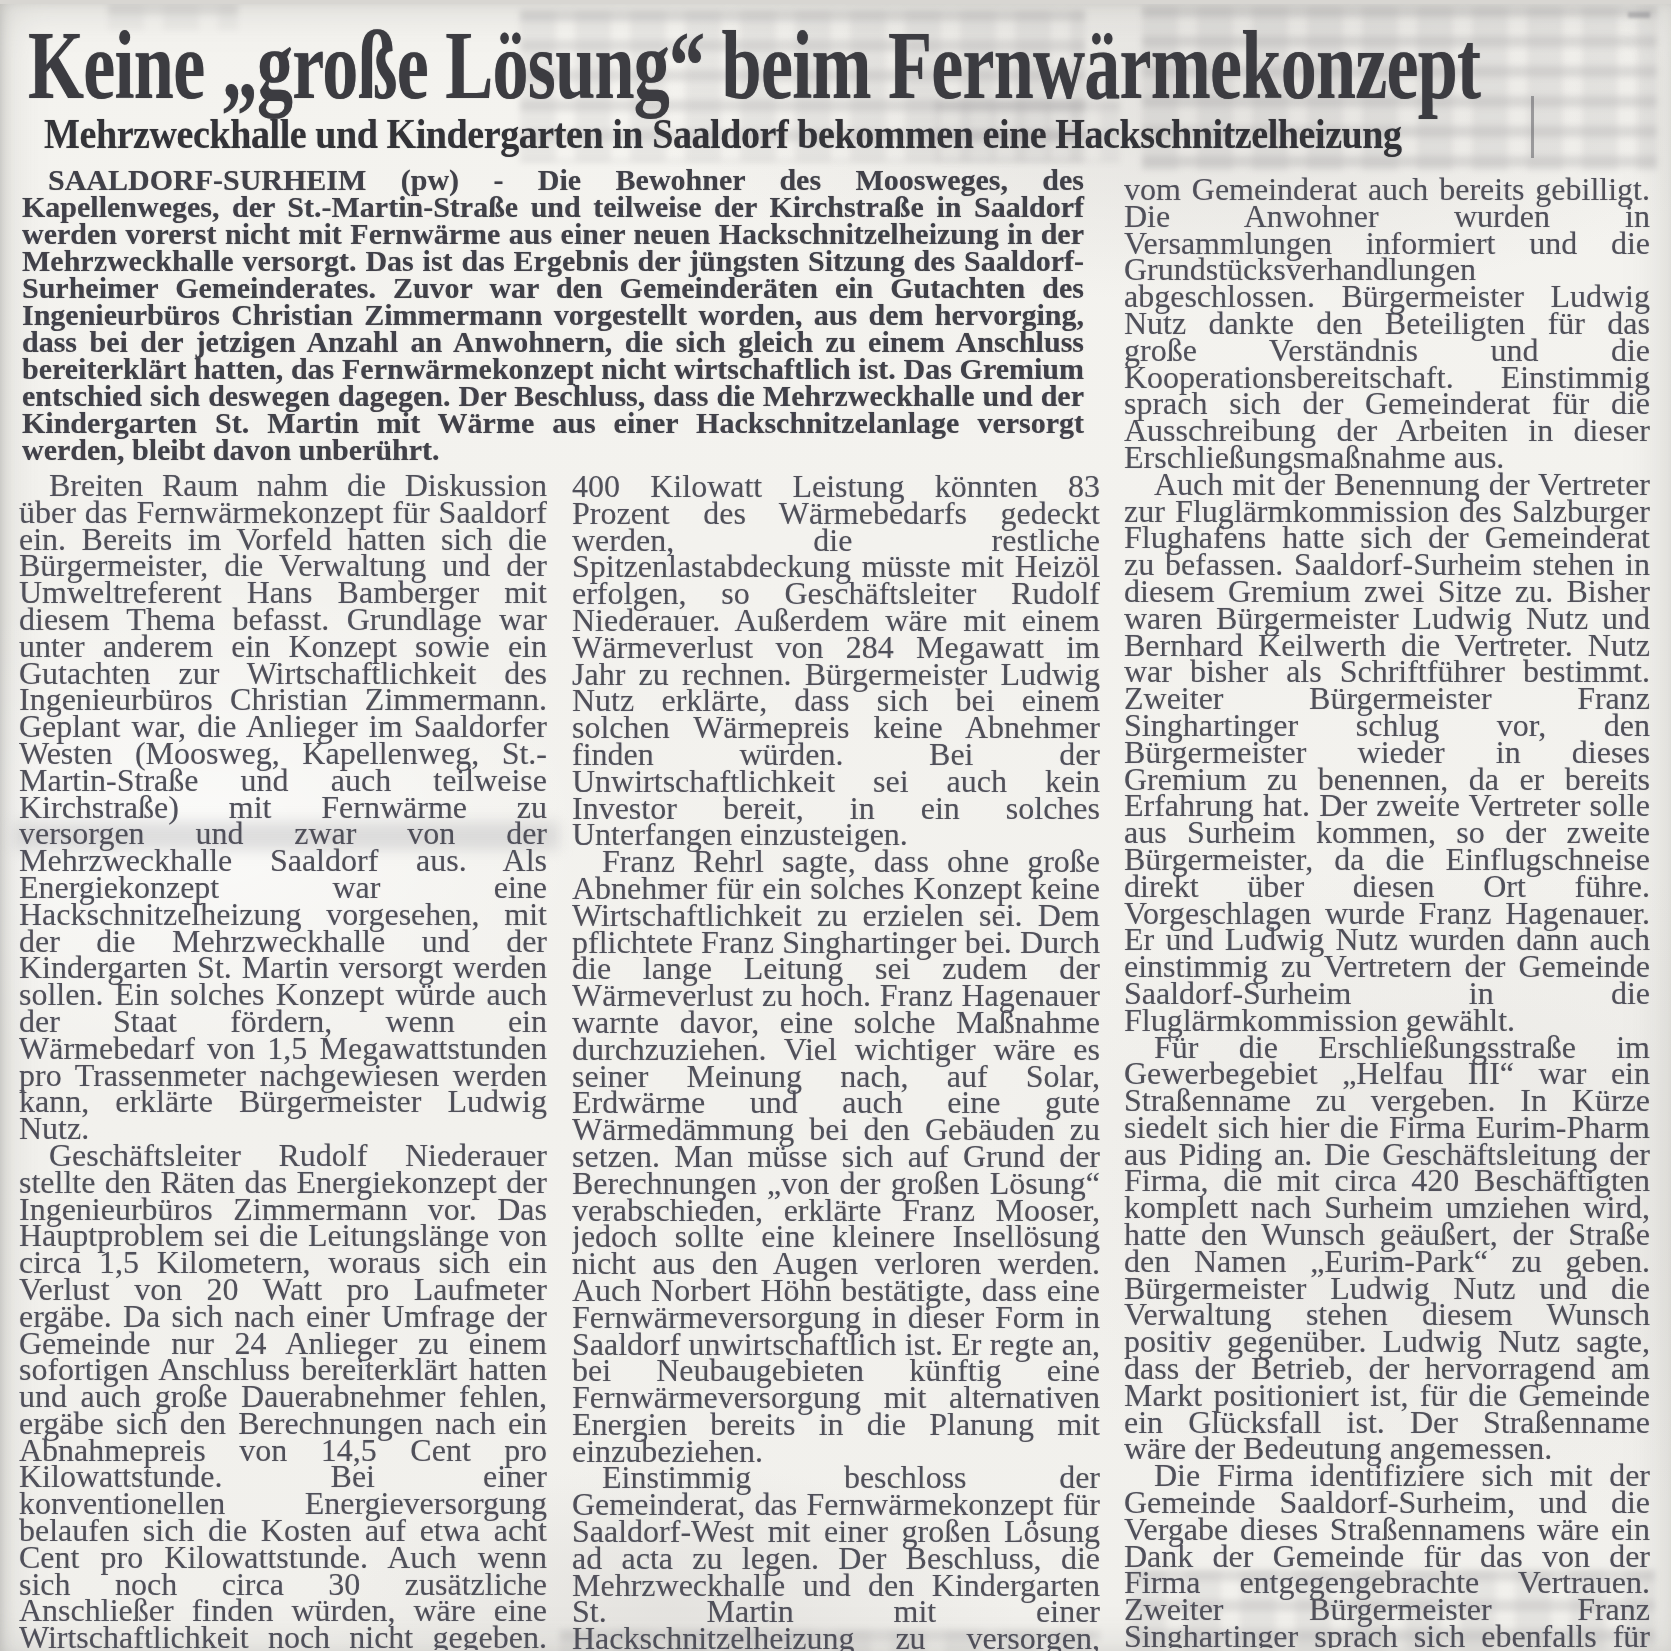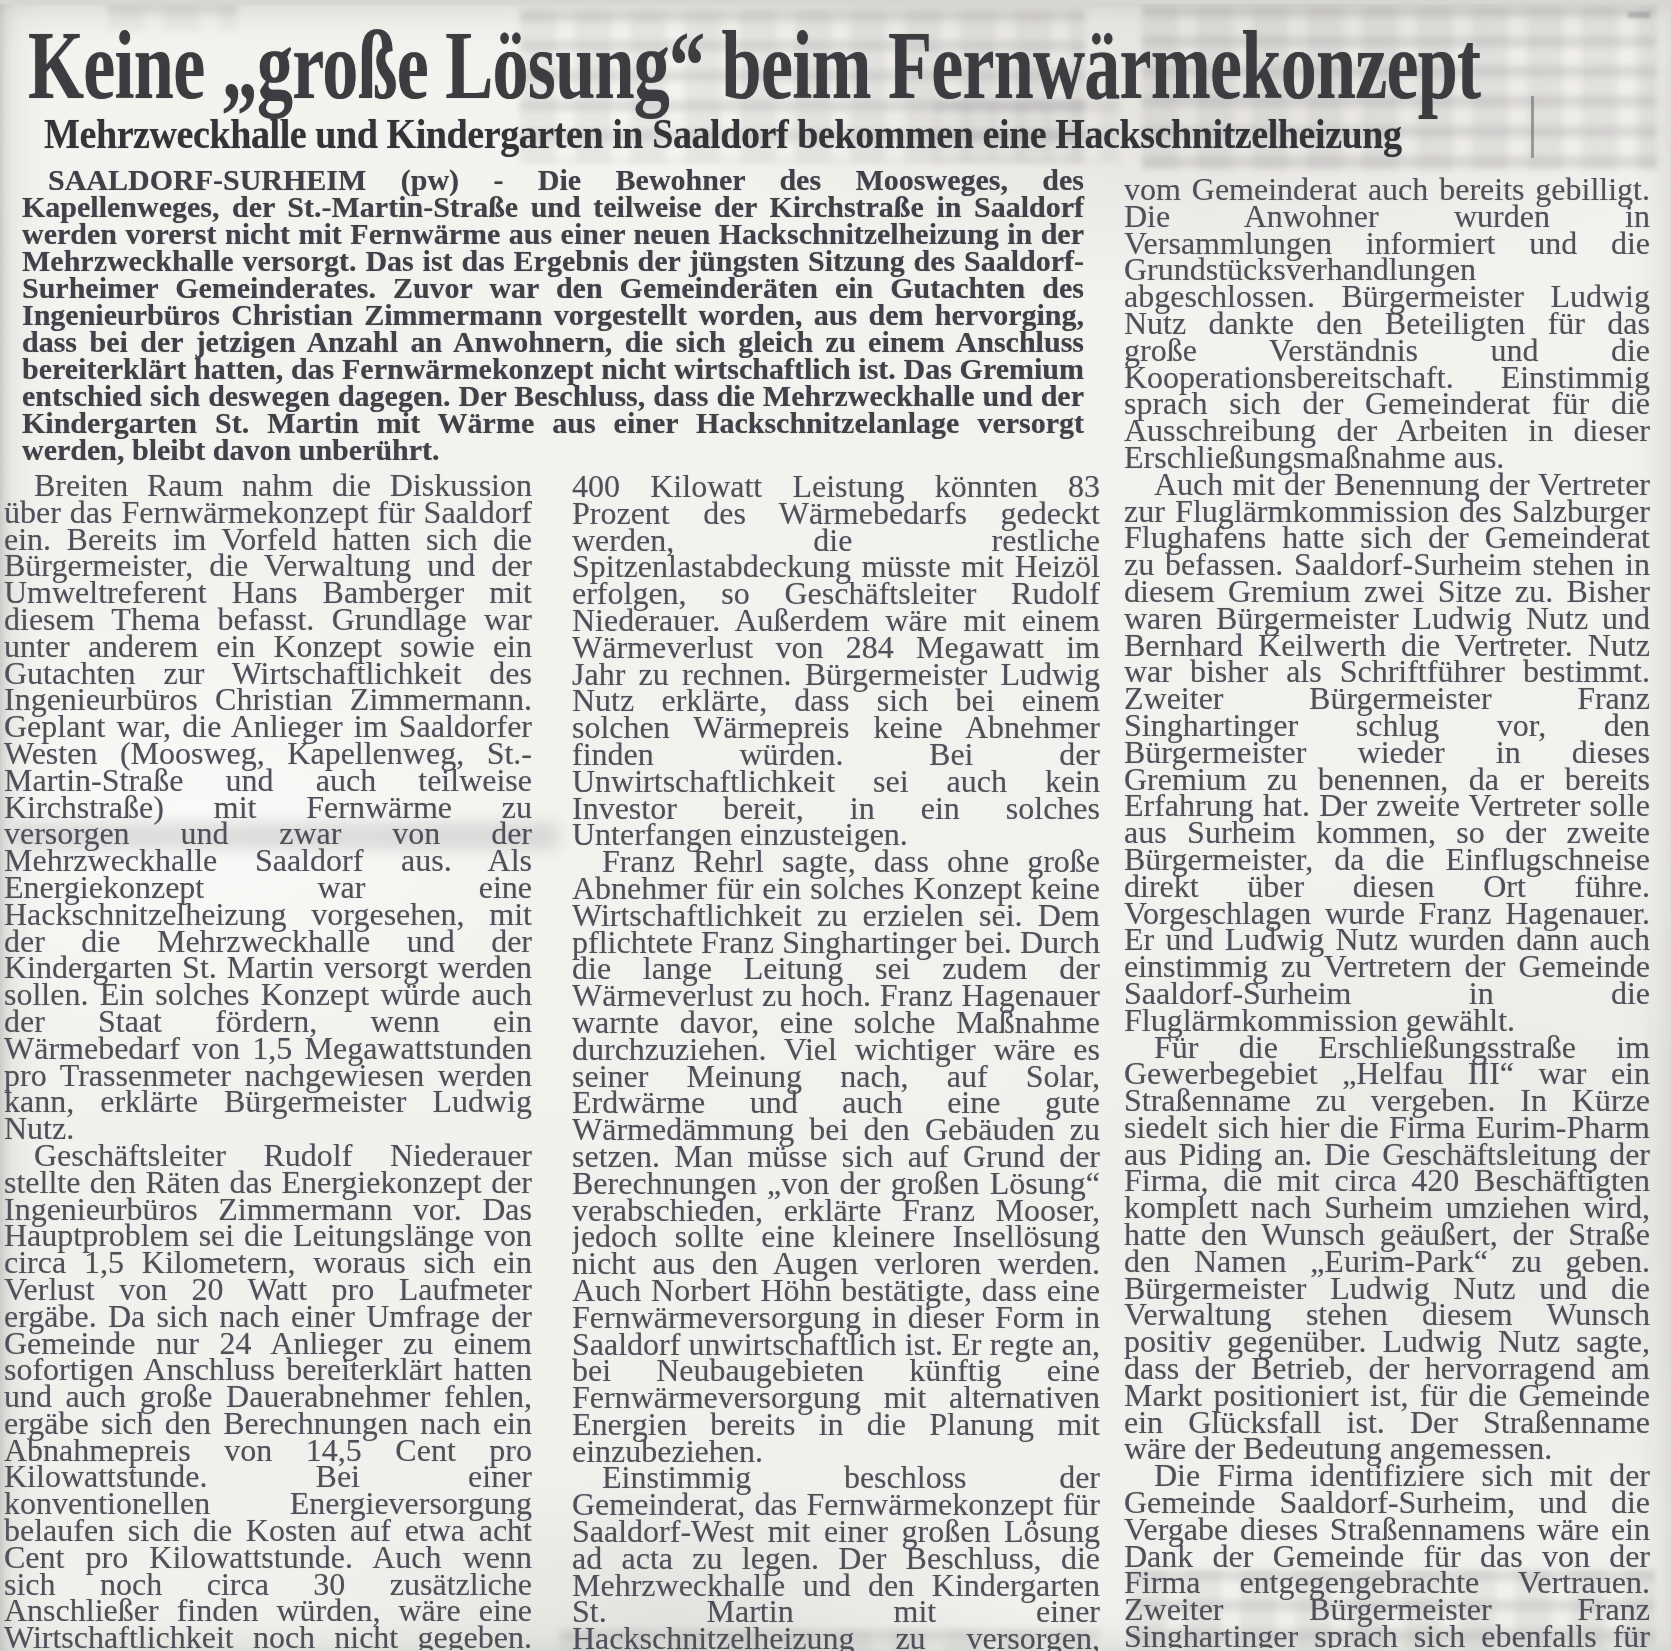--- a/index.html
+++ b/index.html
@@ -41,21 +41,21 @@
     color:#414149;
     text-shadow:0 0 1px rgba(55,55,64,.45);
     hyphens:auto;-webkit-hyphens:auto;
   }
   .col{
     position:absolute;overflow:hidden;
     font-size:32px;line-height:26.8px;
     text-align:justify;
     hyphens:auto;-webkit-hyphens:auto;
   }
-  .col-1{top:468px;left:4px;width:528px;height:1178px;}
+  .col-1{top:468px;left:19px;width:528px;height:1178px;}
   .col-2{top:469px;left:572px;width:528px;height:1178px;}
   .col-3{top:172px;left:1124px;width:526px;height:1472px;}
   .para{margin:0;text-shadow:0 0 1px rgba(70,70,82,.38);}
   .para.indent{text-indent:30px;}
   
   .ghost{
     position:absolute;pointer-events:none;
     filter:blur(3px);opacity:.55;
     background-image:
       repeating-linear-gradient(180deg, rgba(132,130,134,.34) 0px, rgba(132,130,134,.34) 11px, transparent 11px, transparent 30px),

